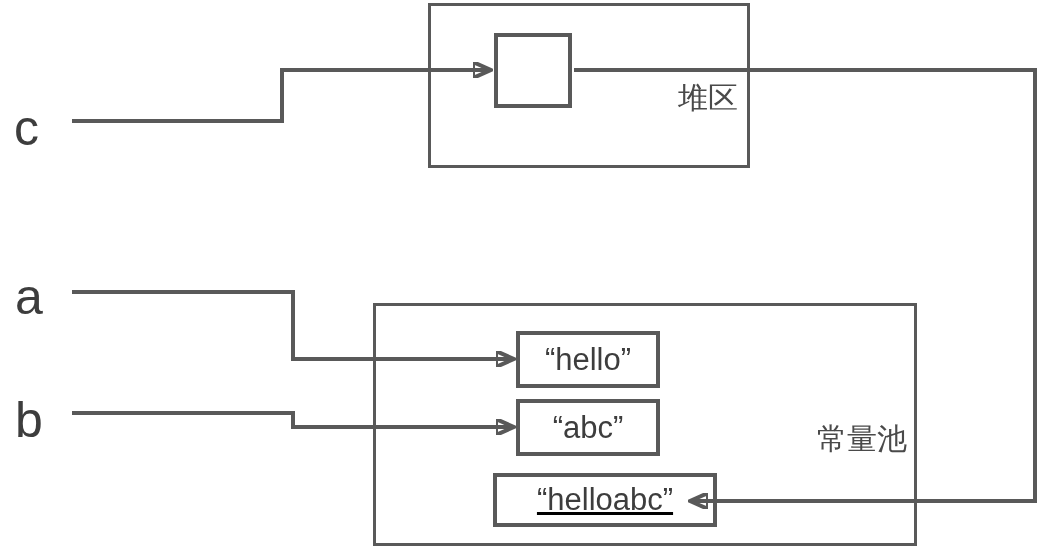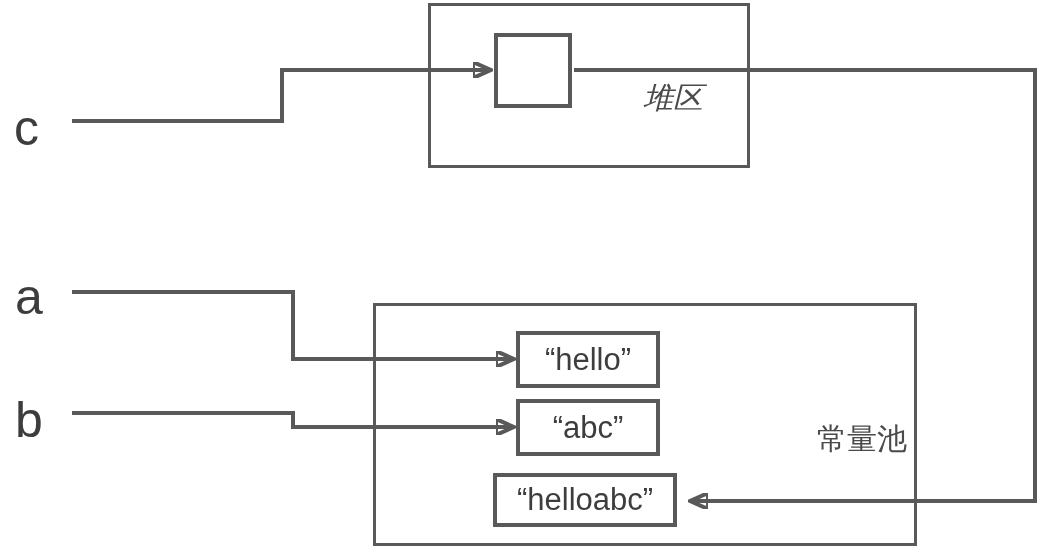--- a/index.html
+++ b/index.html
@@ -66,33 +66,33 @@
 <body>
 
 <div id="canvas">
 
   <div class="var-label" style="left:14px; top:103px;">c</div>
   <div class="var-label" style="left:15px; top:272px;">a</div>
   <div class="var-label" style="left:15px; top:395px;">b</div>
 
   <div class="box" style="left:428px; top:3px; width:322px; height:165px;"></div>
   <div class="inner-box" style="left:494px; top:33px; width:78px; height:75px;"></div>
-  <div class="region-label" style="left:613px; top:82px; width:120px;font-style:italic;">堆区</div>
+  <div class="region-label" style="left:648px; top:82px; width:120px;">堆区</div>
 
   <div class="box" style="left:373px; top:303px; width:544px; height:243px;"></div>
 
   <div class="inner-box" style="left:516px; top:331px; width:144px; height:57px;">
     <span class="string-text">“hello”</span>
   </div>
 
   <div class="inner-box" style="left:516px; top:399px; width:144px; height:57px;">
     <span class="string-text">“abc”</span>
   </div>
 
-  <div class="inner-box" style="left:493px; top:473px; width:184px; height:54px;">
+  <div class="inner-box" style="left:493px; top:473px; width:224px; height:54px;text-decoration:underline;">
     <span class="string-text">“helloabc”</span>
   </div>
 
   <div class="region-label" style="left:787px; top:423px; width:150px;">常量池</div>
 
   <svg id="wires" width="1044" height="556" viewBox="0 0 1044 556">
     <defs>
       <marker id="arrow" markerUnits="userSpaceOnUse" markerWidth="20" markerHeight="16" refX="17" refY="8" orient="auto">
         <path d="M0,0 L18,8 L0,16 Z" fill="#595959" stroke="none"></path>
       </marker>

